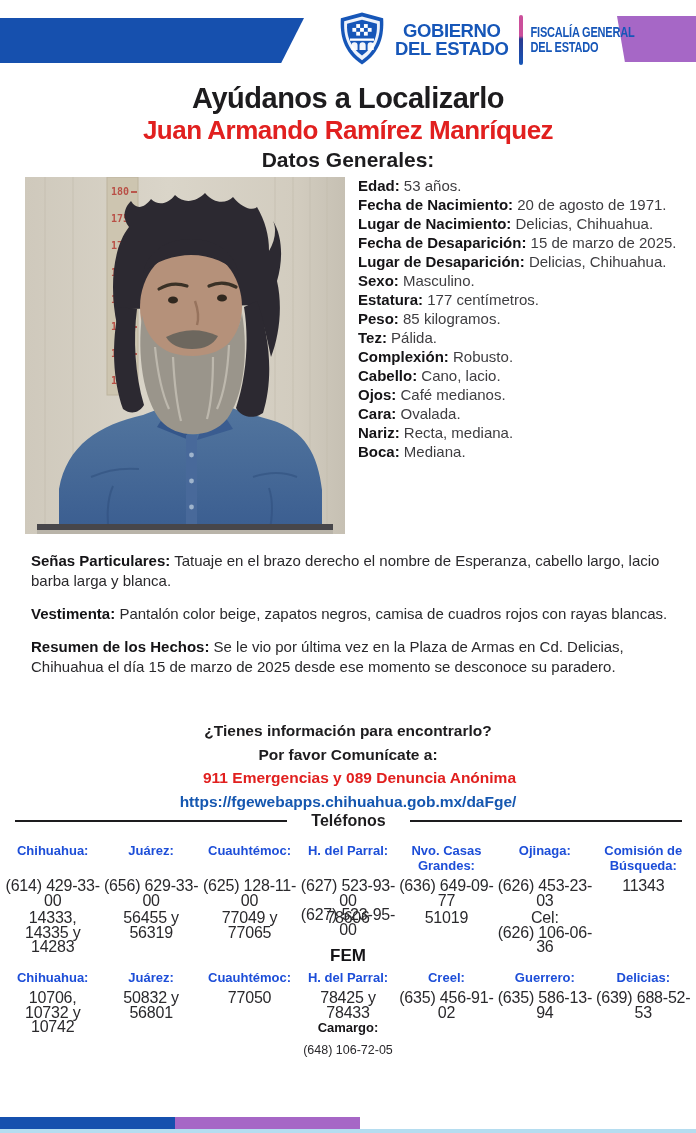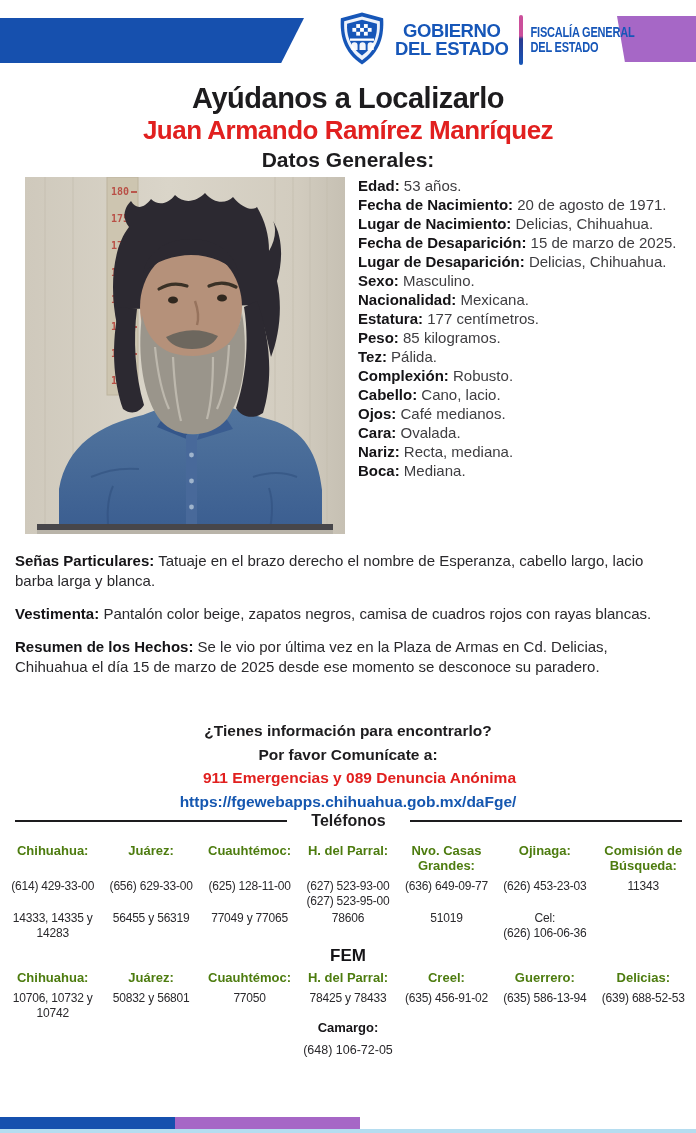--- a/index.html
+++ b/index.html
@@ -31,37 +31,37 @@
     font-size:21px; font-weight:bold; color:#1d1c1e; }
   
   .photo { position:absolute; left:25px; top:177px; width:327px; height:357px; }
   
   .datos { position:absolute; left:358px; top:176px; width:331px;
     font-size:15px; line-height:19px; color:#3e3d40; }
   .datos .dato b { color:#141316; font-weight:bold; }
   
   .paras { position:absolute; left:15px; top:551px; width:667px;
     font-size:15px; line-height:20px; color:#2a292c; }
-  .paras p { margin:0 0 13px 0; }
+  .paras p { margin:0 0 13px 16px; }
   .paras b { color:#141316; }
   
   .contact { position:absolute; top:719px; left:0; width:100%; text-align:center;
     font-weight:bold; font-size:15.5px; line-height:23.5px; color:#1d1c1e; }
   .contact .red { color:#e1201f;margin-left:23px; }
   .contact .link { color:#1557b0; text-decoration:none; display:inline-block; }
   
   .telwrap { position:absolute; top:812px; left:15px; width:667px; height:18px;
     display:flex; align-items:center; gap:24px; }
   .rule { flex:1; height:2.5px; background:#1d1c1e; }
   .tel-title { font-weight:bold; font-size:16px; color:#1d1c1e; }
   .grid7 { position:absolute; left:5px; width:686px; display:grid;
     grid-template-columns:repeat(7,1fr); column-gap:3px; text-align:center; }
   .grid7 > div { white-space:pre-line; }
-  .g-head { font-weight:bold; font-size:13px; line-height:15px; color:#4d7c0f; }
-  .g-val  { font-size:12px; line-height:14.5px; letter-spacing:-0.2px; color:#2a292c; }
+  .g-head { font-weight:bold; font-size:13px; line-height:15px; color:#1d4ed8; }
+  .g-val  { font-size:16px; line-height:14.5px; letter-spacing:-0.2px; color:#2a292c; }
   #ph-head { top:843px; }
   #ph-r1   { top:879px; }
   #ph-r2   { top:911px; }
   .fem-title { position:absolute; top:946px; left:0; width:100%; text-align:center;
     font-weight:bold; font-size:17px; color:#141316; }
   #fem-head { top:970px; }
   #fem-r1   { top:991px; }
   .camargo-h { position:absolute; top:1020px; left:0; width:100%; text-align:center;
     font-weight:bold; font-size:13px; color:#141316; }
   .camargo-v { position:absolute; top:1043px; left:0; width:100%; text-align:center;
@@ -212,21 +212,20 @@
     </svg>
   </div>
 
   <div class="datos">
       <div class="dato"><b>Edad:</b> 53 años.</div>
       <div class="dato"><b>Fecha de Nacimiento:</b> 20 de agosto de 1971.</div>
       <div class="dato"><b>Lugar de Nacimiento:</b> Delicias, Chihuahua.</div>
       <div class="dato"><b>Fecha de Desaparición:</b> 15 de marzo de 2025.</div>
       <div class="dato"><b>Lugar de Desaparición:</b> Delicias, Chihuahua.</div>
       <div class="dato"><b>Sexo:</b> Masculino.</div>
-      <div class="dato"><b>Nacionalidad:</b> Mexicana.</div>
       <div class="dato"><b>Estatura:</b> 177 centímetros.</div>
       <div class="dato"><b>Peso:</b> 85 kilogramos.</div>
       <div class="dato"><b>Tez:</b> Pálida.</div>
       <div class="dato"><b>Complexión:</b> Robusto.</div>
       <div class="dato"><b>Cabello:</b> Cano, lacio.</div>
       <div class="dato"><b>Ojos:</b> Café medianos.</div>
       <div class="dato"><b>Cara:</b> Ovalada.</div>
       <div class="dato"><b>Nariz:</b> Recta, mediana.</div>
       <div class="dato"><b>Boca:</b> Mediana.</div>
     </div>

